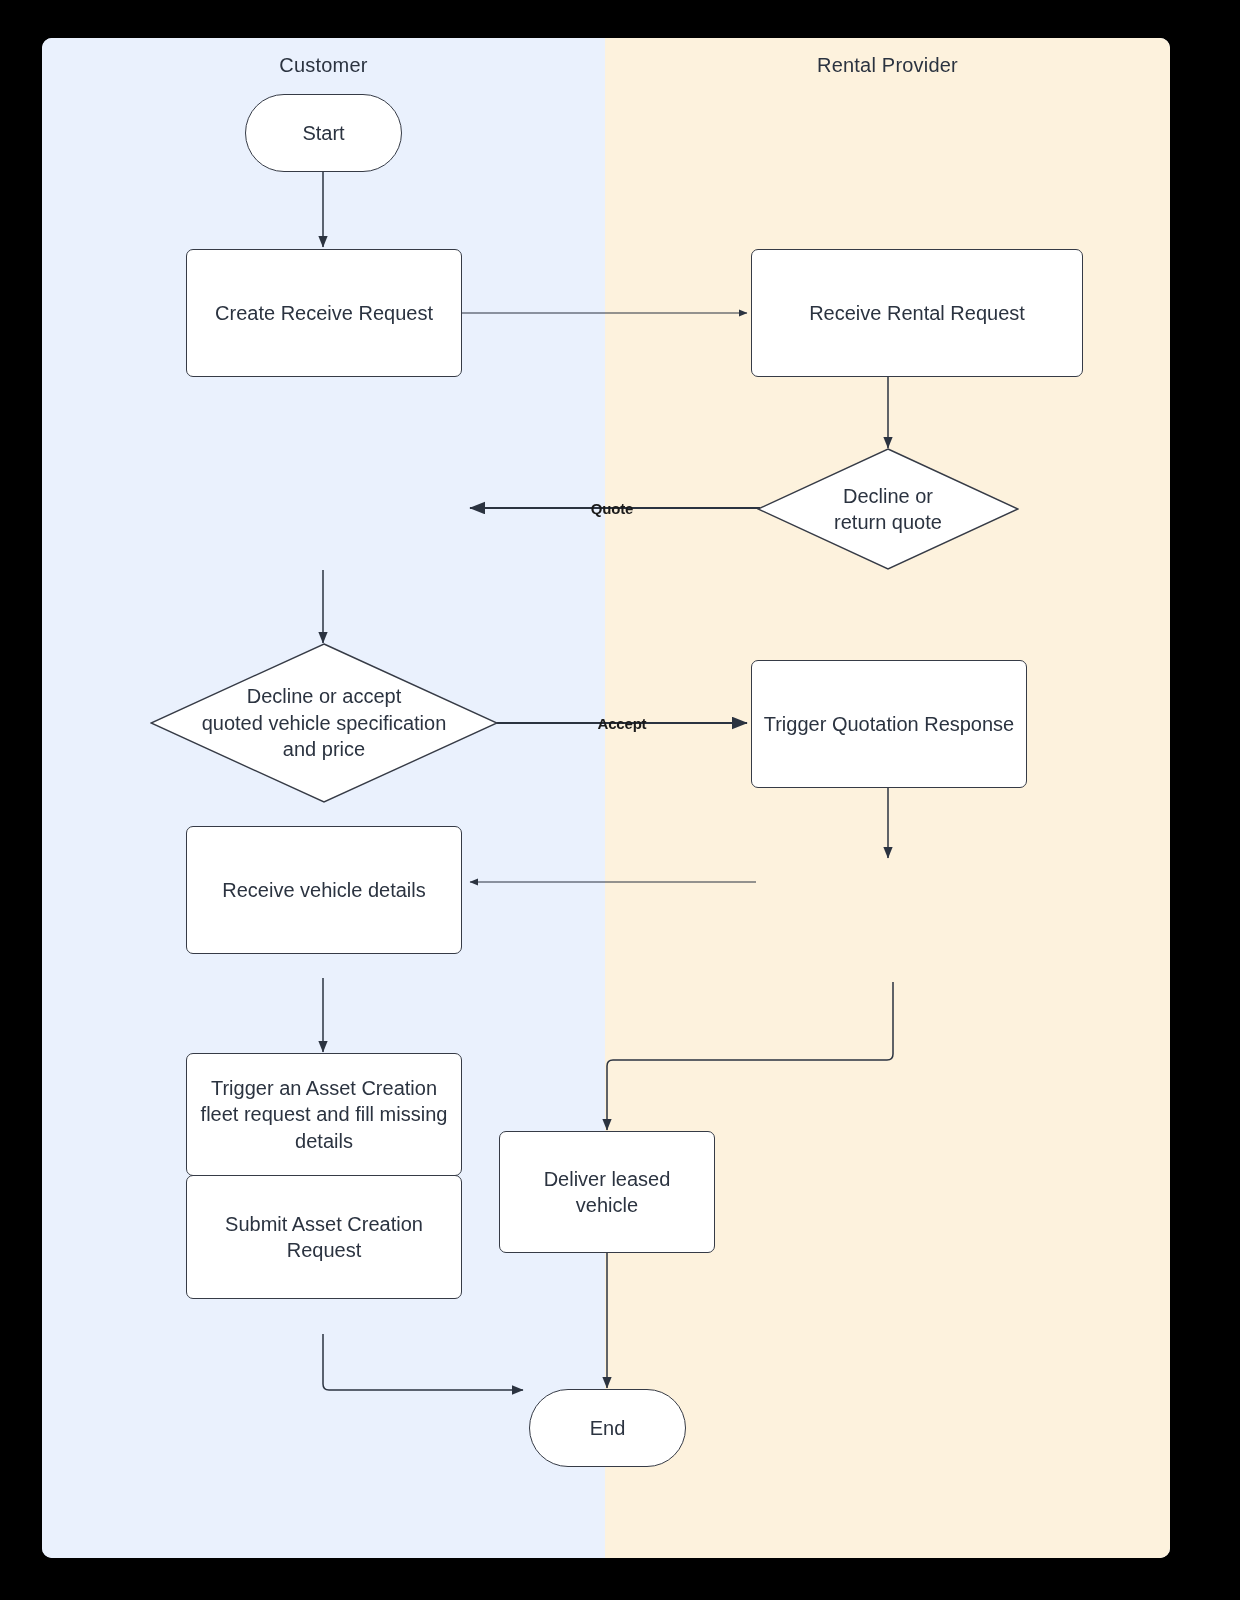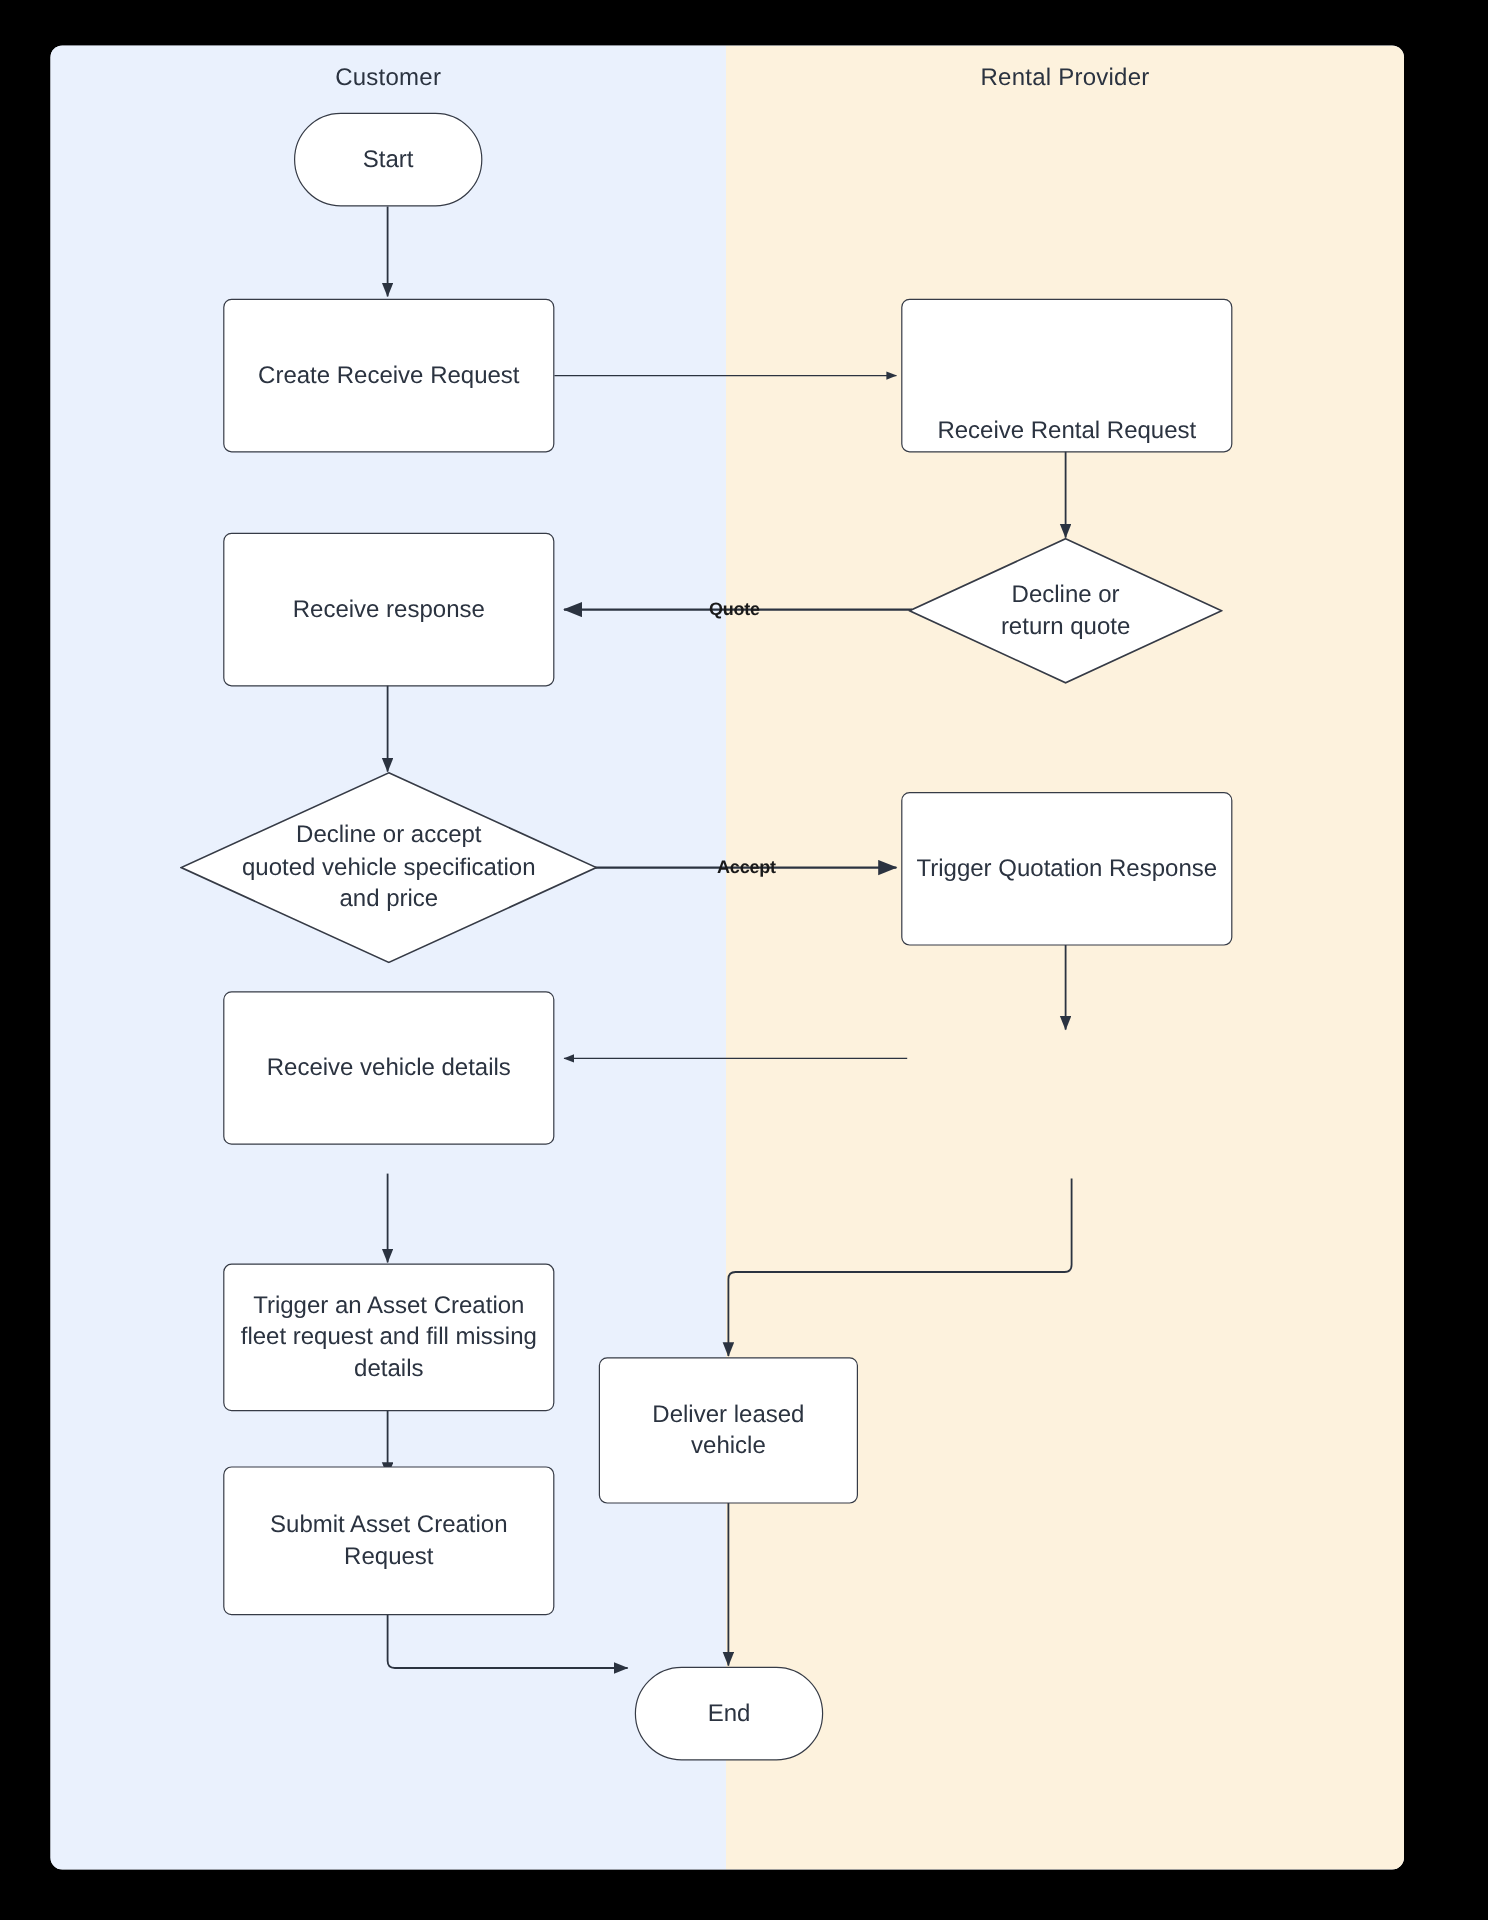--- a/index.html
+++ b/index.html
@@ -156,36 +156,33 @@
   </svg>
 
   <div class="node terminator" style="left:203px; top:56px; width:157px; height:78px;">
     <span>Start</span>
   </div>
 
   <div class="node process" style="left:144px; top:211px; width:276px; height:128px;">
     <span>Create Receive Request</span>
   </div>
 
-  <div class="node process" style="left:709px; top:211px; width:276px; height:128px;align-items:flex-end;">
+  <div class="node process" style="left:709px; top:211px; width:332px; height:128px;">
     <span>Receive Rental Request</span>
   </div>
 
   <div class="node-diamond" style="left:715px; top:410px; width:262px; height:122px;">
     <svg width="262" height="122" viewBox="0 0 262 122">
       <polygon points="131,1 261,61 131,121 1,61" fill="#ffffff" stroke="#363b46" stroke-width="1.4"></polygon>
     </svg>
     <div class="dtext">
       <span>Decline or<br>return quote</span>
     </div>
   </div>
 
-  <div class="node process" style="left:144px; top:406px; width:276px; height:128px;">
-    <span>Receive response</span>
-  </div>
 
   <div class="node-diamond" style="left:108px; top:605px; width:348px; height:160px;">
     <svg width="348" height="160" viewBox="0 0 348 160">
       <polygon points="174,1 347,80 174,159 1,80" fill="#ffffff" stroke="#363b46" stroke-width="1.4"></polygon>
     </svg>
     <div class="dtext" style="width:300px;">
       <span>Decline or accept<br>quoted vehicle specification<br>and price</span>
     </div>
   </div>
 
@@ -195,21 +192,21 @@
 
 
   <div class="node process" style="left:144px; top:788px; width:276px; height:128px;">
     <span>Receive vehicle details</span>
   </div>
 
   <div class="node process" style="left:144px; top:1015px; width:276px; height:123px;">
     <span>Trigger an Asset Creation fleet request and fill missing details</span>
   </div>
 
-  <div class="node process" style="left:144px; top:1184px; width:276px; height:124px;">
+  <div class="node process" style="left:144px; top:1137px; width:276px; height:124px;">
     <span>Submit Asset Creation Request</span>
   </div>
 
   <div class="node process" style="left:457px; top:1093px; width:216px; height:122px;">
     <span>Deliver leased vehicle</span>
   </div>
 
   <div class="node terminator" style="left:487px; top:1351px; width:157px; height:78px;">
     <span>End</span>
   </div>

